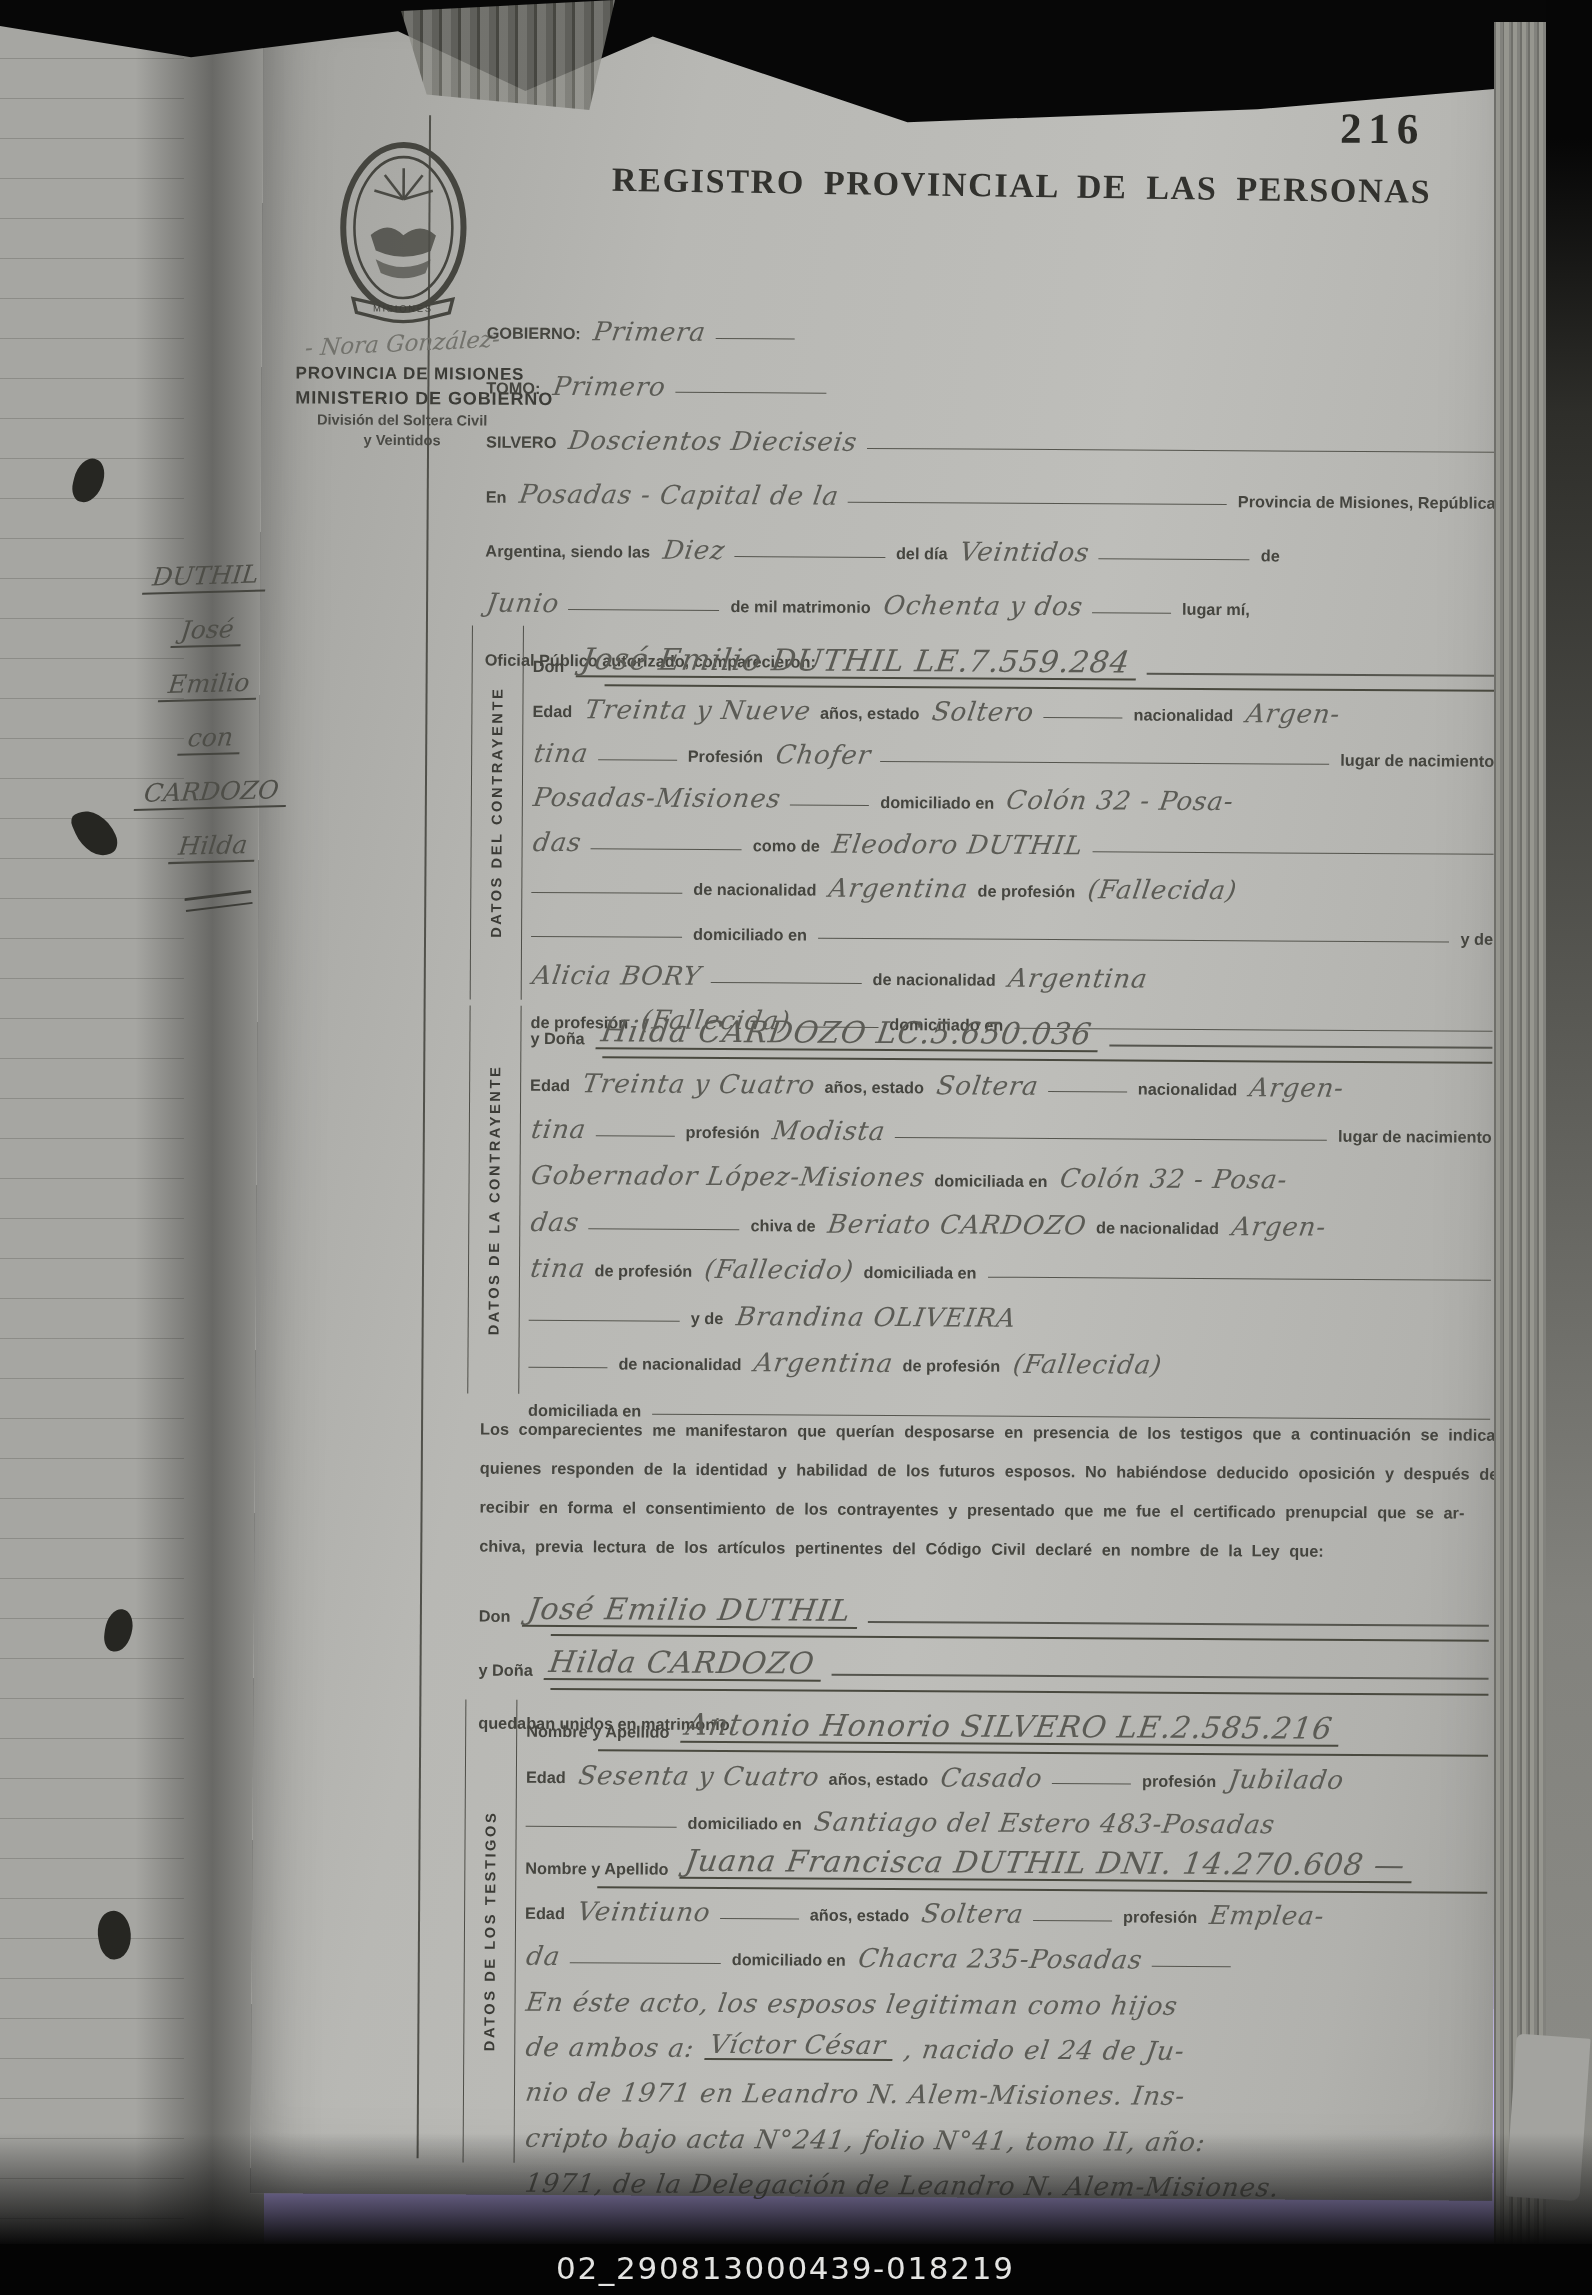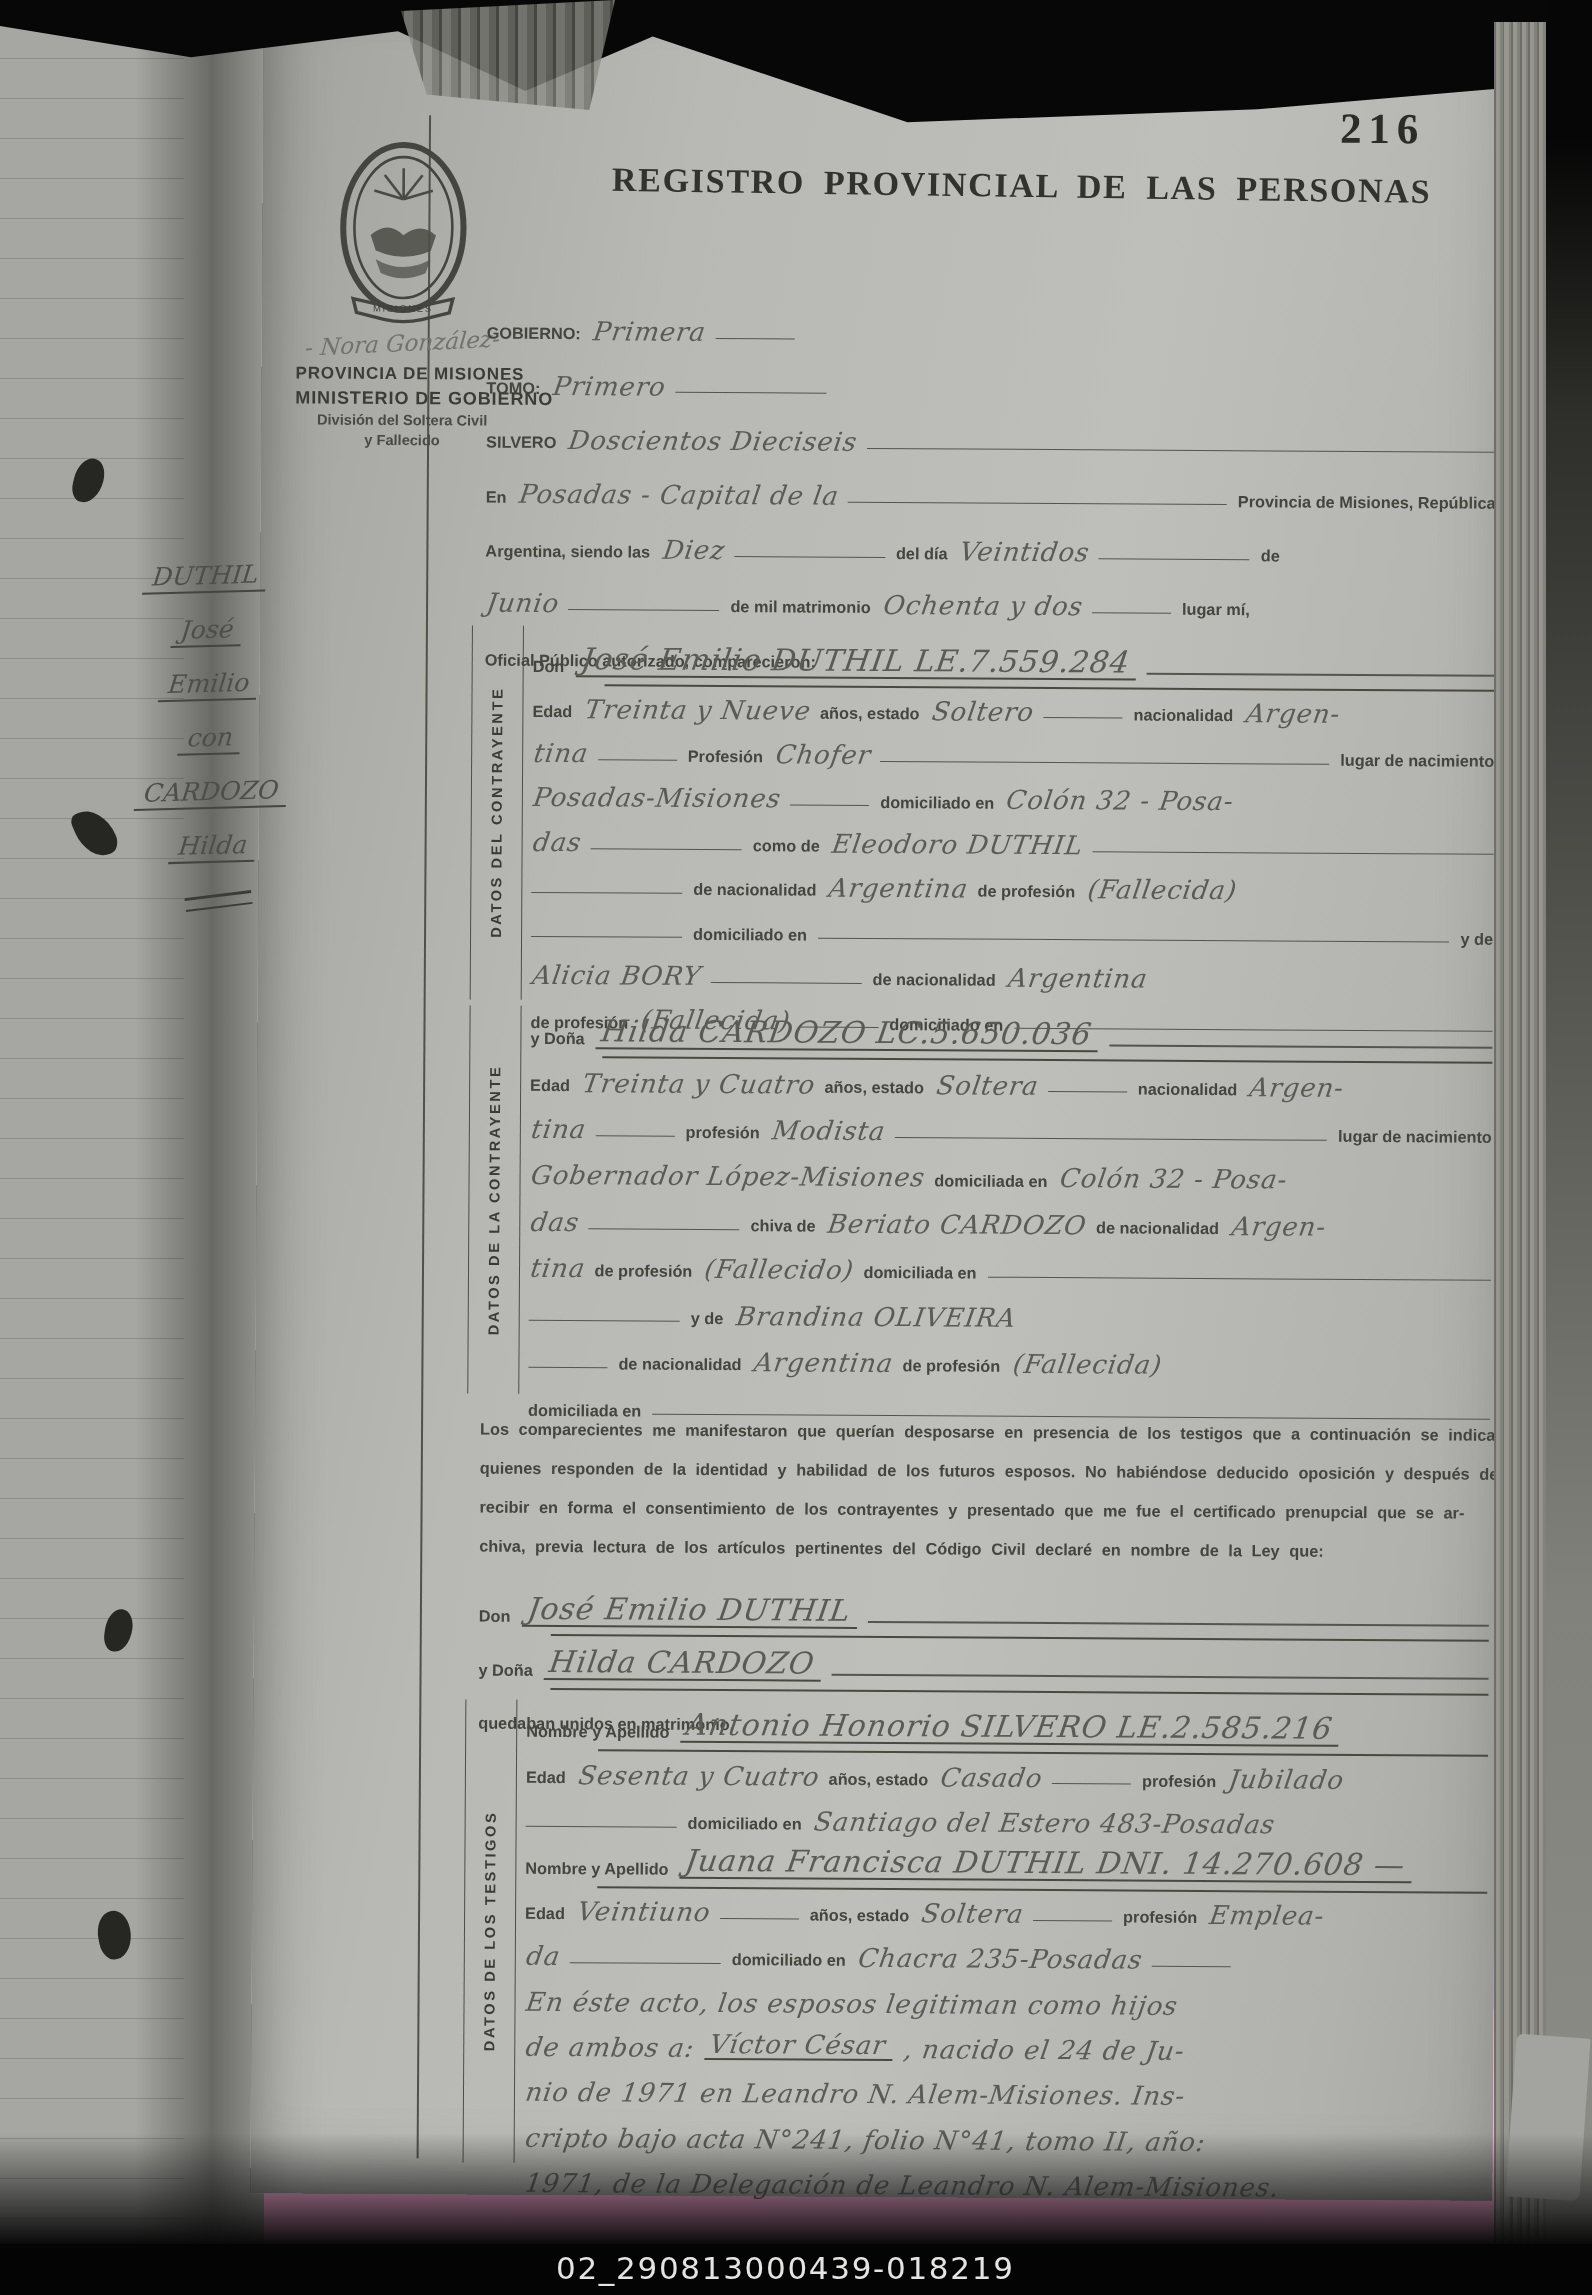--- a/index.html
+++ b/index.html
@@ -1,16 +1,16 @@
 <!DOCTYPE html>
 <html style="font-size:13.7px"><head>
 <meta charset="utf-8">
 <style>
   html,body{margin:0;padding:0;background:#141414;}
-  .canvas{position:relative;width:1592px;height:2295px;overflow:hidden;background:#f9a8d4;font-family:"Liberation Sans",sans-serif;}
+  .canvas{position:relative;width:1592px;height:2295px;overflow:hidden;background:#c4b5fd;font-family:"Liberation Sans",sans-serif;}
 
   
   .prev-page{position:absolute;left:0;top:19px;width:264px;bottom:39px;background:#a6a6a2;}
   .ruled{position:absolute;left:0;top:0;width:184px;height:100%;
     background:repeating-linear-gradient(to bottom,rgba(0,0,0,0) 0 39px,rgba(80,80,75,.30) 39px 40px);}
   .gutter{position:absolute;right:0;top:0;width:129px;height:100%;
     background:linear-gradient(to right,rgba(0,0,0,0),rgba(20,20,18,.42) 60%,rgba(20,20,18,.12));}
   .hole{position:absolute;background:#262622;border-radius:55% 45% 60% 40%;}
   .hole.h1{left:74px;top:439px;width:29px;height:45px;transform:rotate(14deg);}
   .hole.h2{left:77px;top:789px;width:36px;height:50px;transform:rotate(-24deg);border-radius:20% 70% 30% 65%;}
@@ -124,21 +124,21 @@
         </g>
         <path d="M40 112 q20 -18 38 0 q20 -16 38 0 l-6 18 q-32 14 -64 0 z" fill="#4c4c46" opacity=".85"></path>
         <path d="M46 140 q32 18 64 0 l-6 16 q-26 12 -52 0 z" fill="#4c4c46" opacity=".7"></path>
         <path d="M20 186 l36 8 q22 6 44 0 l36 -8 l-4 16 l-32 8 q-22 5 -44 0 l-32 -8 z" fill="none" stroke="#45453f" stroke-width="4"></path>
         <text x="78" y="201" text-anchor="middle" font-family="Liberation Sans, sans-serif" font-size="11" letter-spacing="2" fill="#3e3e39">MISIONES</text>
       </svg>
       <div class="signed-name">- Nora González-</div>
       <div class="lh-province">PROVINCIA DE MISIONES</div>
       <div class="lh-ministry">MINISTERIO DE GOBIERNO</div>
       <div class="lh-division">División del Soltera Civil</div>
-      <div class="lh-division">y Fallecido</div>
+      <div class="lh-division">y Veintidos</div>
     </div>
 
     <div class="band groom">
         <span>DATOS DEL CONTRAYENTE</span>
       </div>
     <div class="band bride">
         <span>DATOS DE LA CONTRAYENTE</span>
       </div>
     <div class="band wit">
         <span>DATOS DE LOS TESTIGOS</span>

